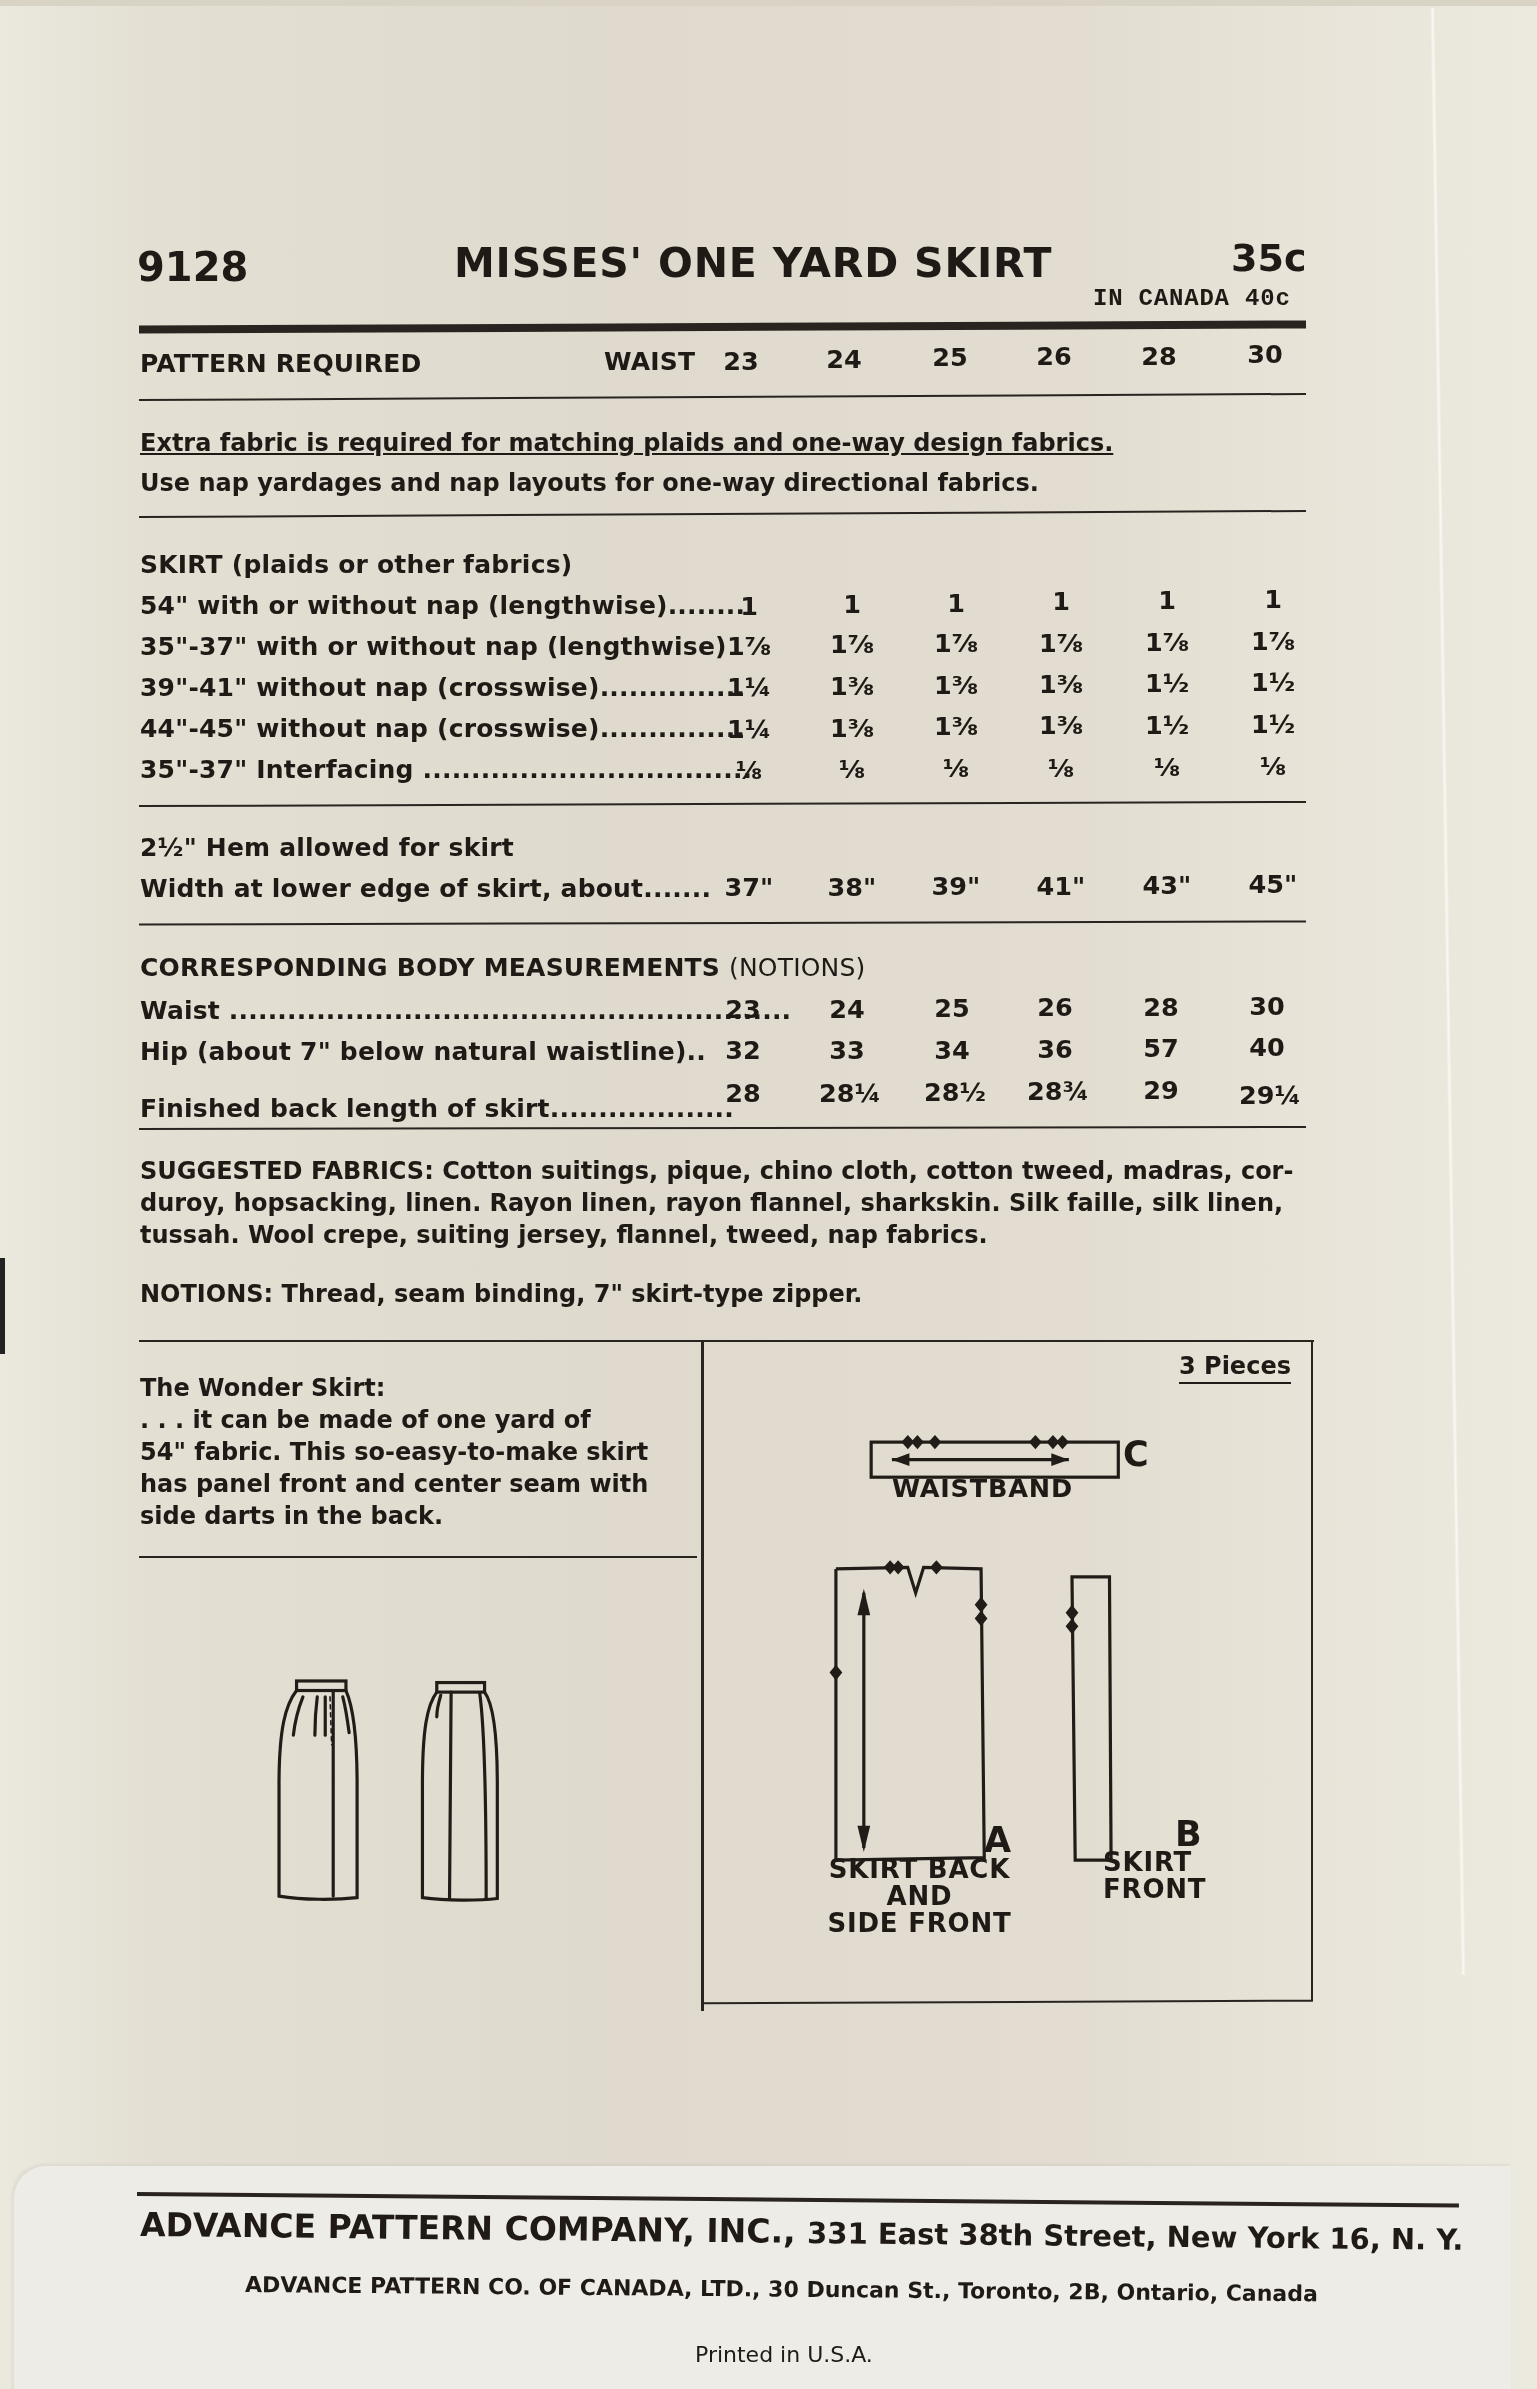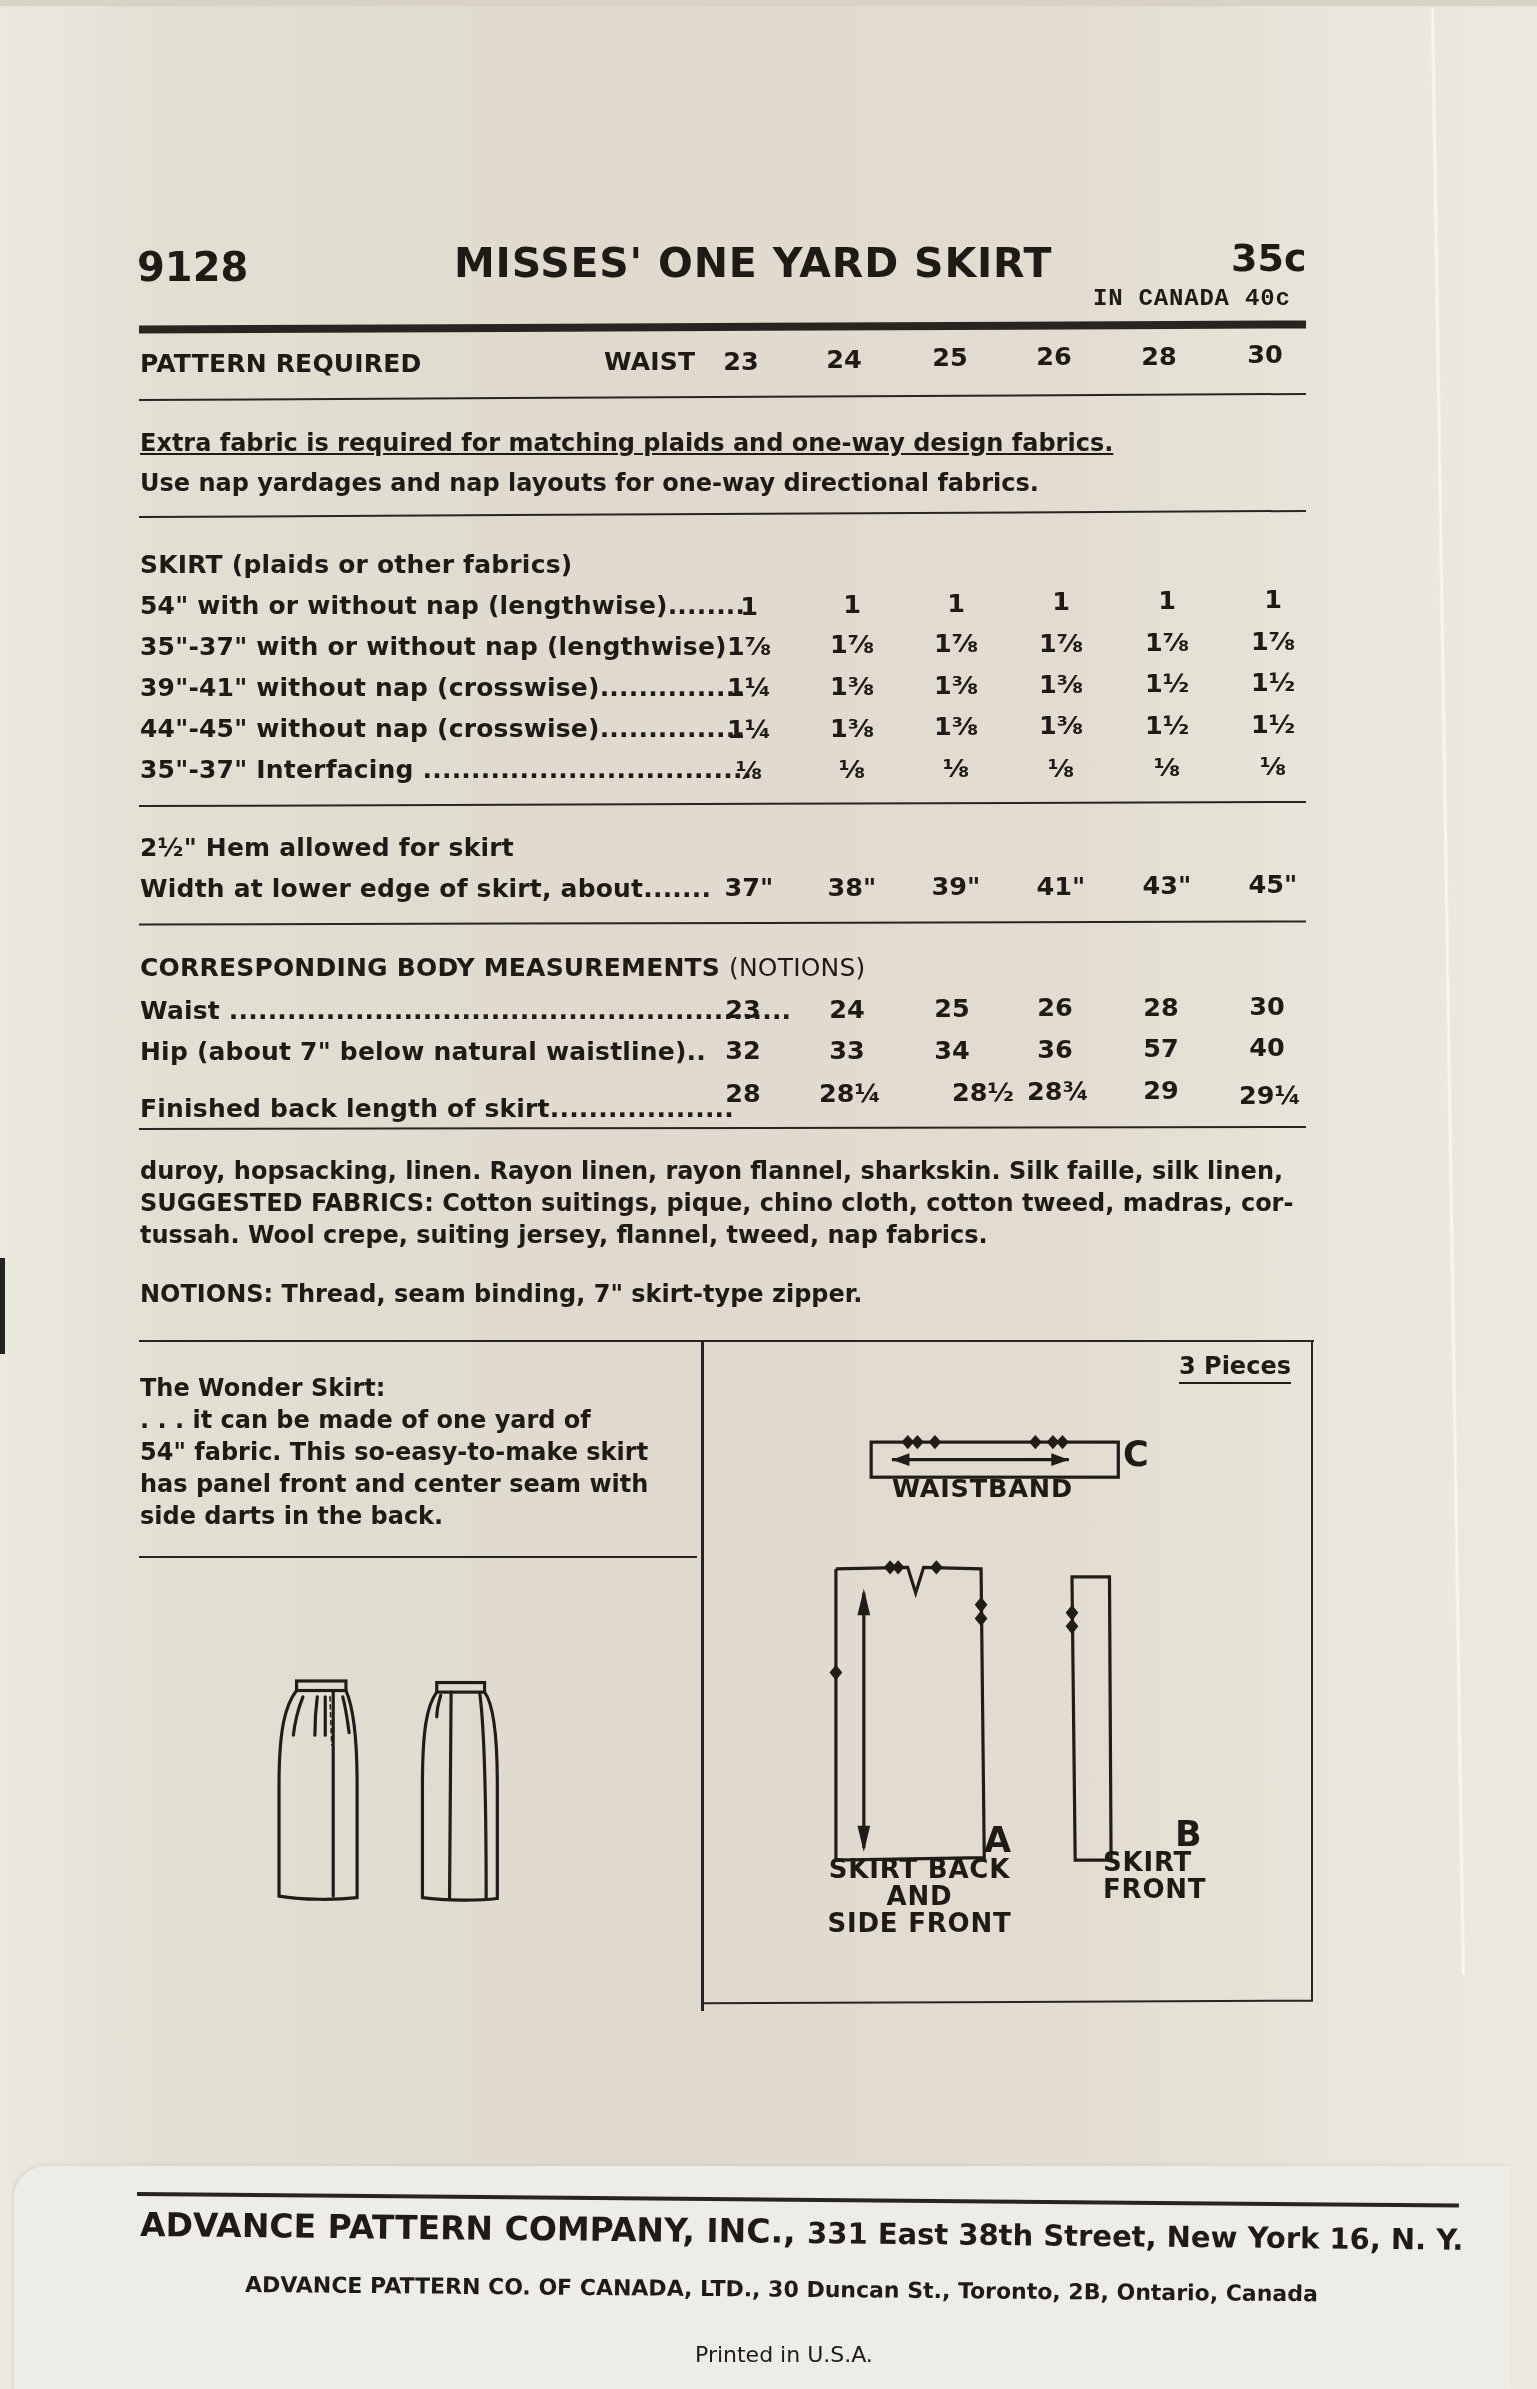--- a/index.html
+++ b/index.html
@@ -138,29 +138,29 @@
 <div class="num" style="left:715px; top:1035px;">32</div>
 <div class="num" style="left:819px; top:1035px;">33</div>
 <div class="num" style="left:924px; top:1035px;">34</div>
 <div class="num" style="left:1027px; top:1034px;">36</div>
 <div class="num" style="left:1133px; top:1033px;">57</div>
 <div class="num" style="left:1239px; top:1032px;">40</div>
 
 <div class="lbl" style="left:140px; top:1094px;">Finished back length of skirt...................</div>
 <div class="num" style="left:715px; top:1078px;">28</div>
 <div class="num" style="left:819px; top:1078px;">28¼</div>
-<div class="num" style="left:924px; top:1077px;margin-left:28px;">28½</div>
+<div class="num" style="left:924px; top:1077px;">28½</div>
 <div class="num" style="left:1027px; top:1076px;">28¾</div>
 <div class="num" style="left:1133px; top:1075px;">29</div>
 <div class="num" style="left:1239px; top:1074px;margin-top:6px;">29¼</div>
 <div class="rule" style="left:139px; top:1127px; width:1167px; transform:rotate(-0.1deg);"></div>
 
 <div class="para" style="left:140px; top:1155px; width:1171px; font-size:24px; line-height:32px;">
+  <div><span>SUGGESTED FABRICS:</span> <span>Cotton suitings, pique, chino cloth, cotton tweed, madras, cor-</span></div>
   <div>duroy, hopsacking, linen. Rayon linen, rayon flannel, sharkskin. Silk faille, silk linen,</div>
-  <div><span>SUGGESTED FABRICS:</span> <span>Cotton suitings, pique, chino cloth, cotton tweed, madras, cor-</span></div>
   <div>tussah. Wool crepe, suiting jersey, flannel, tweed, nap fabrics.</div>
 </div>
 <div class="para" style="left:140px; top:1278px;">
   <span>NOTIONS:</span> <span>Thread, seam binding, 7" skirt-type zipper.</span>
 </div>
 
 <div class="rule" style="left:139px; top:1340px; width:1175px; height:2.4px;"></div>
 <div class="vline" style="left:701px; top:1340px; height:671px;"></div>
 <div class="vline" style="left:1311px; top:1340px; height:661px; width:2.4px;"></div>
 <div class="rule" style="left:701px; top:2001px; width:612px; transform:rotate(-0.25deg);"></div>

